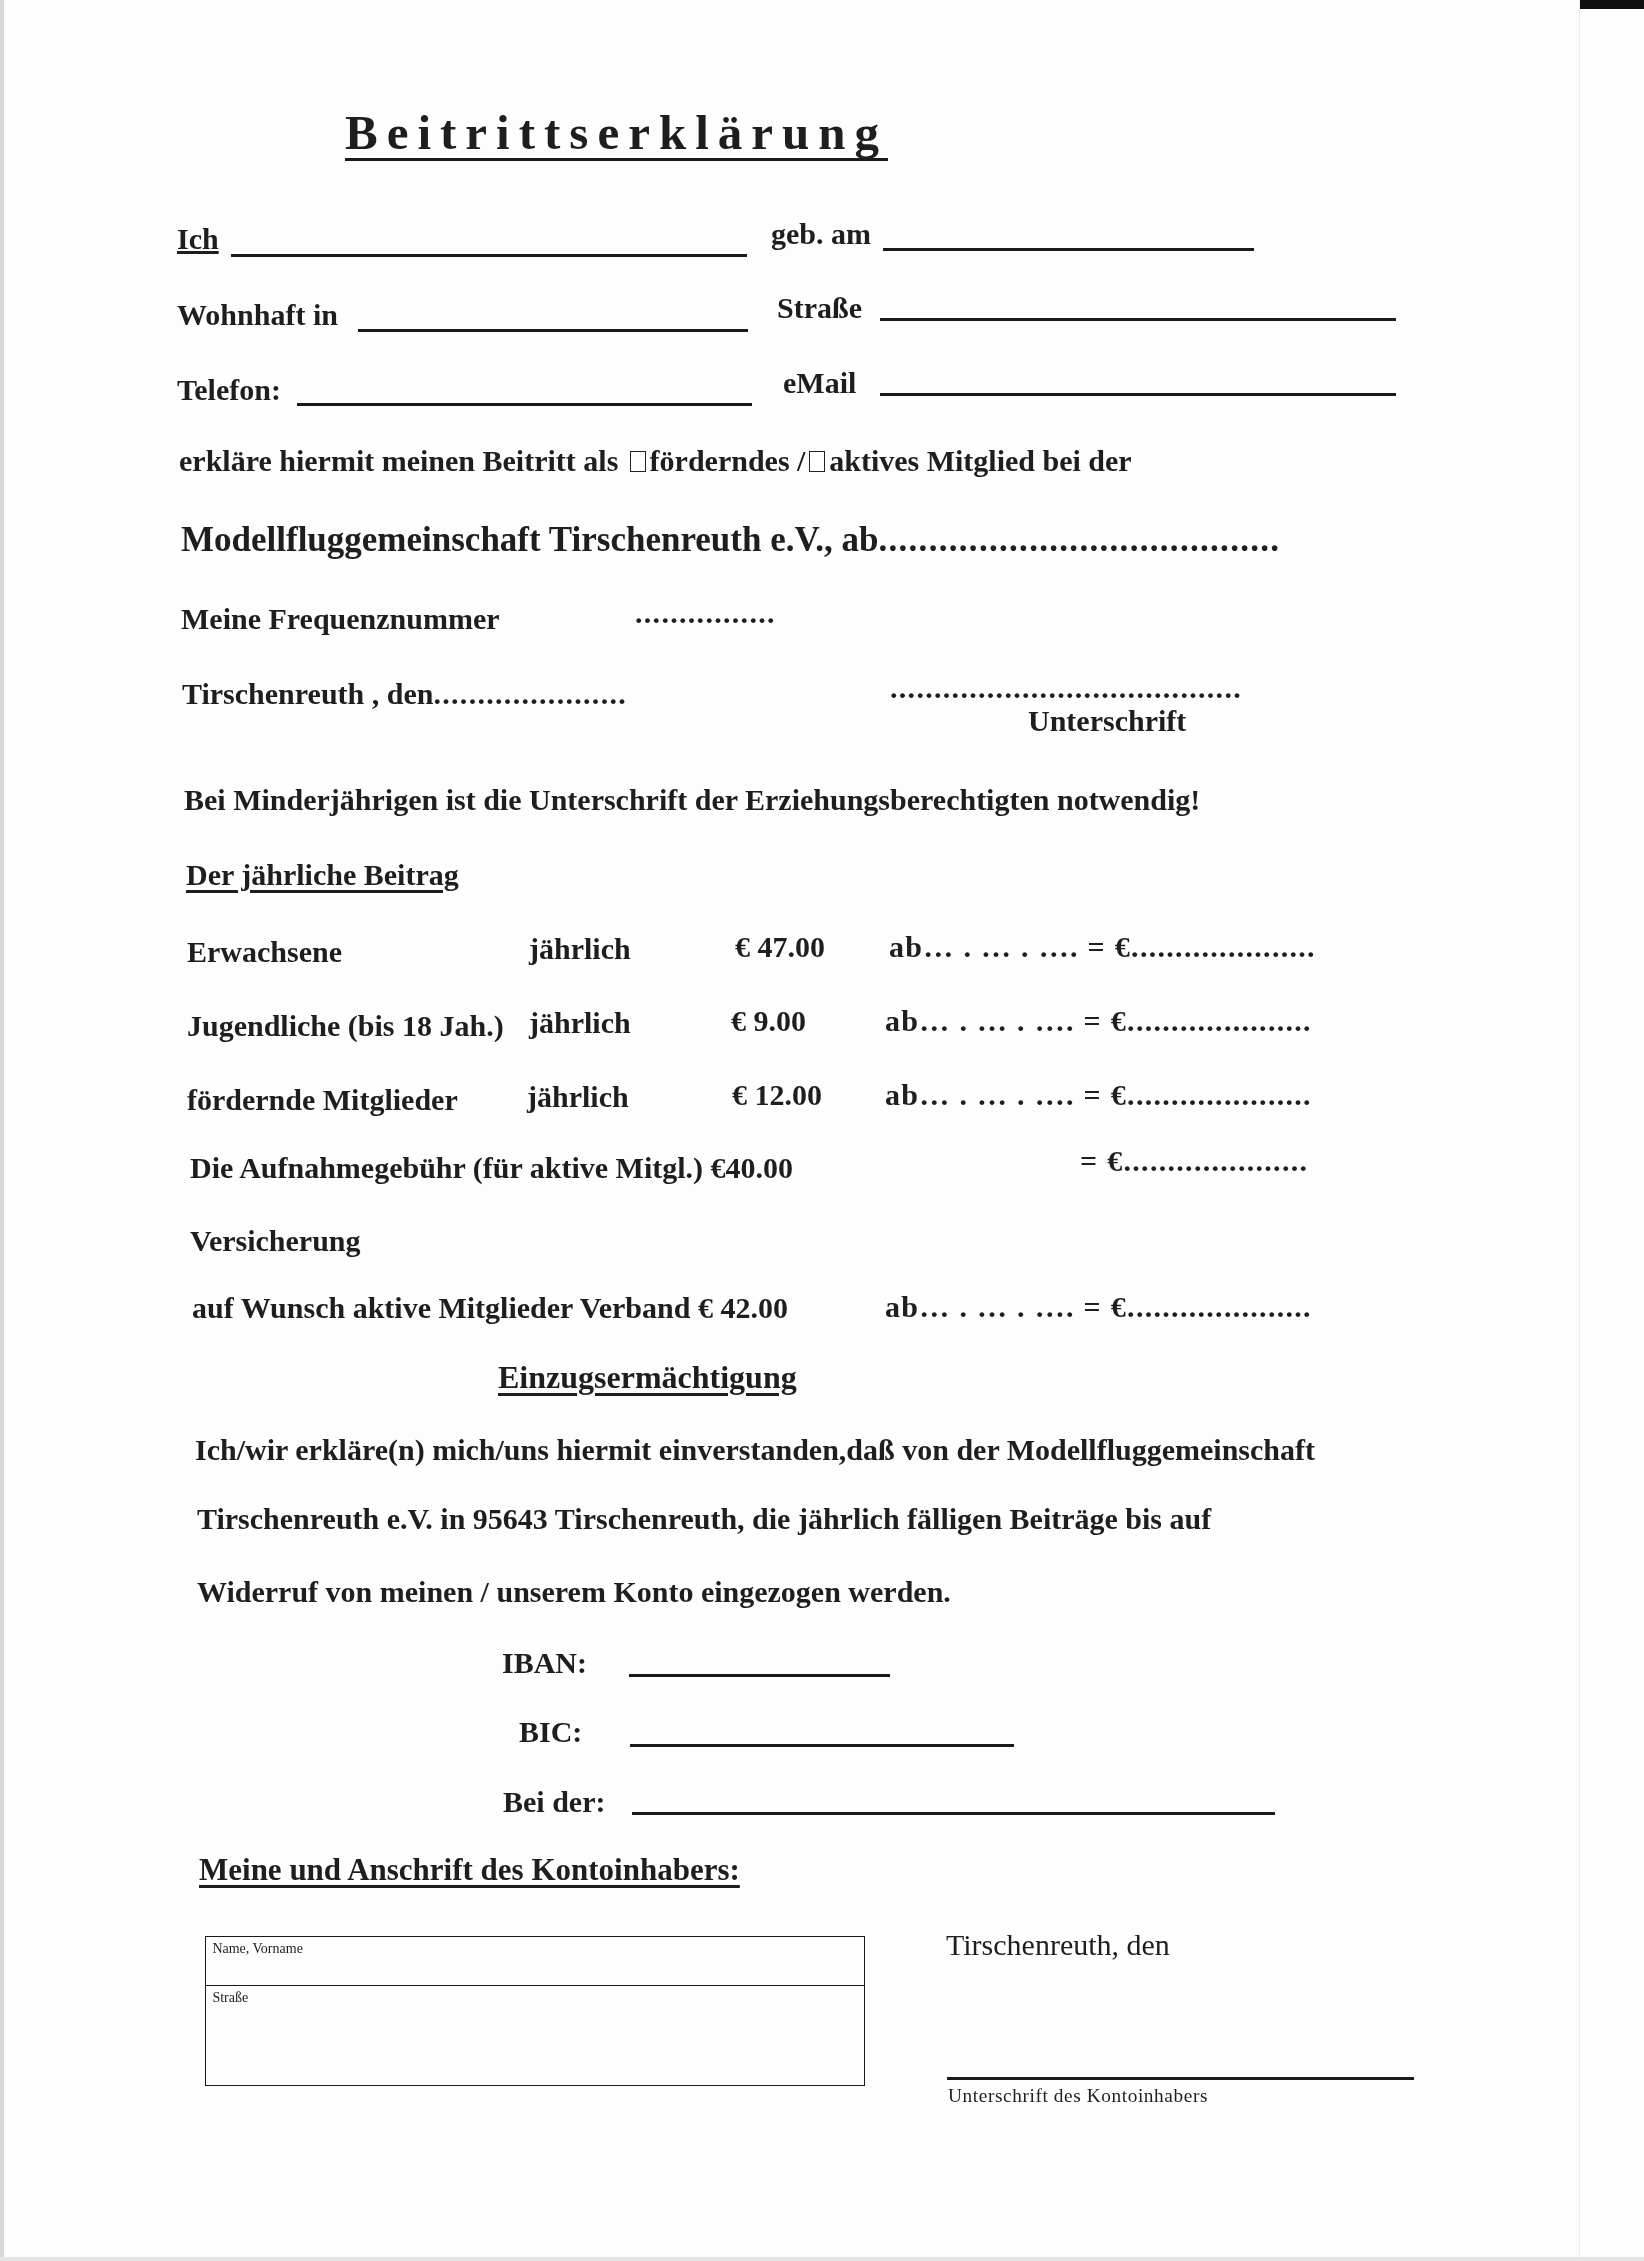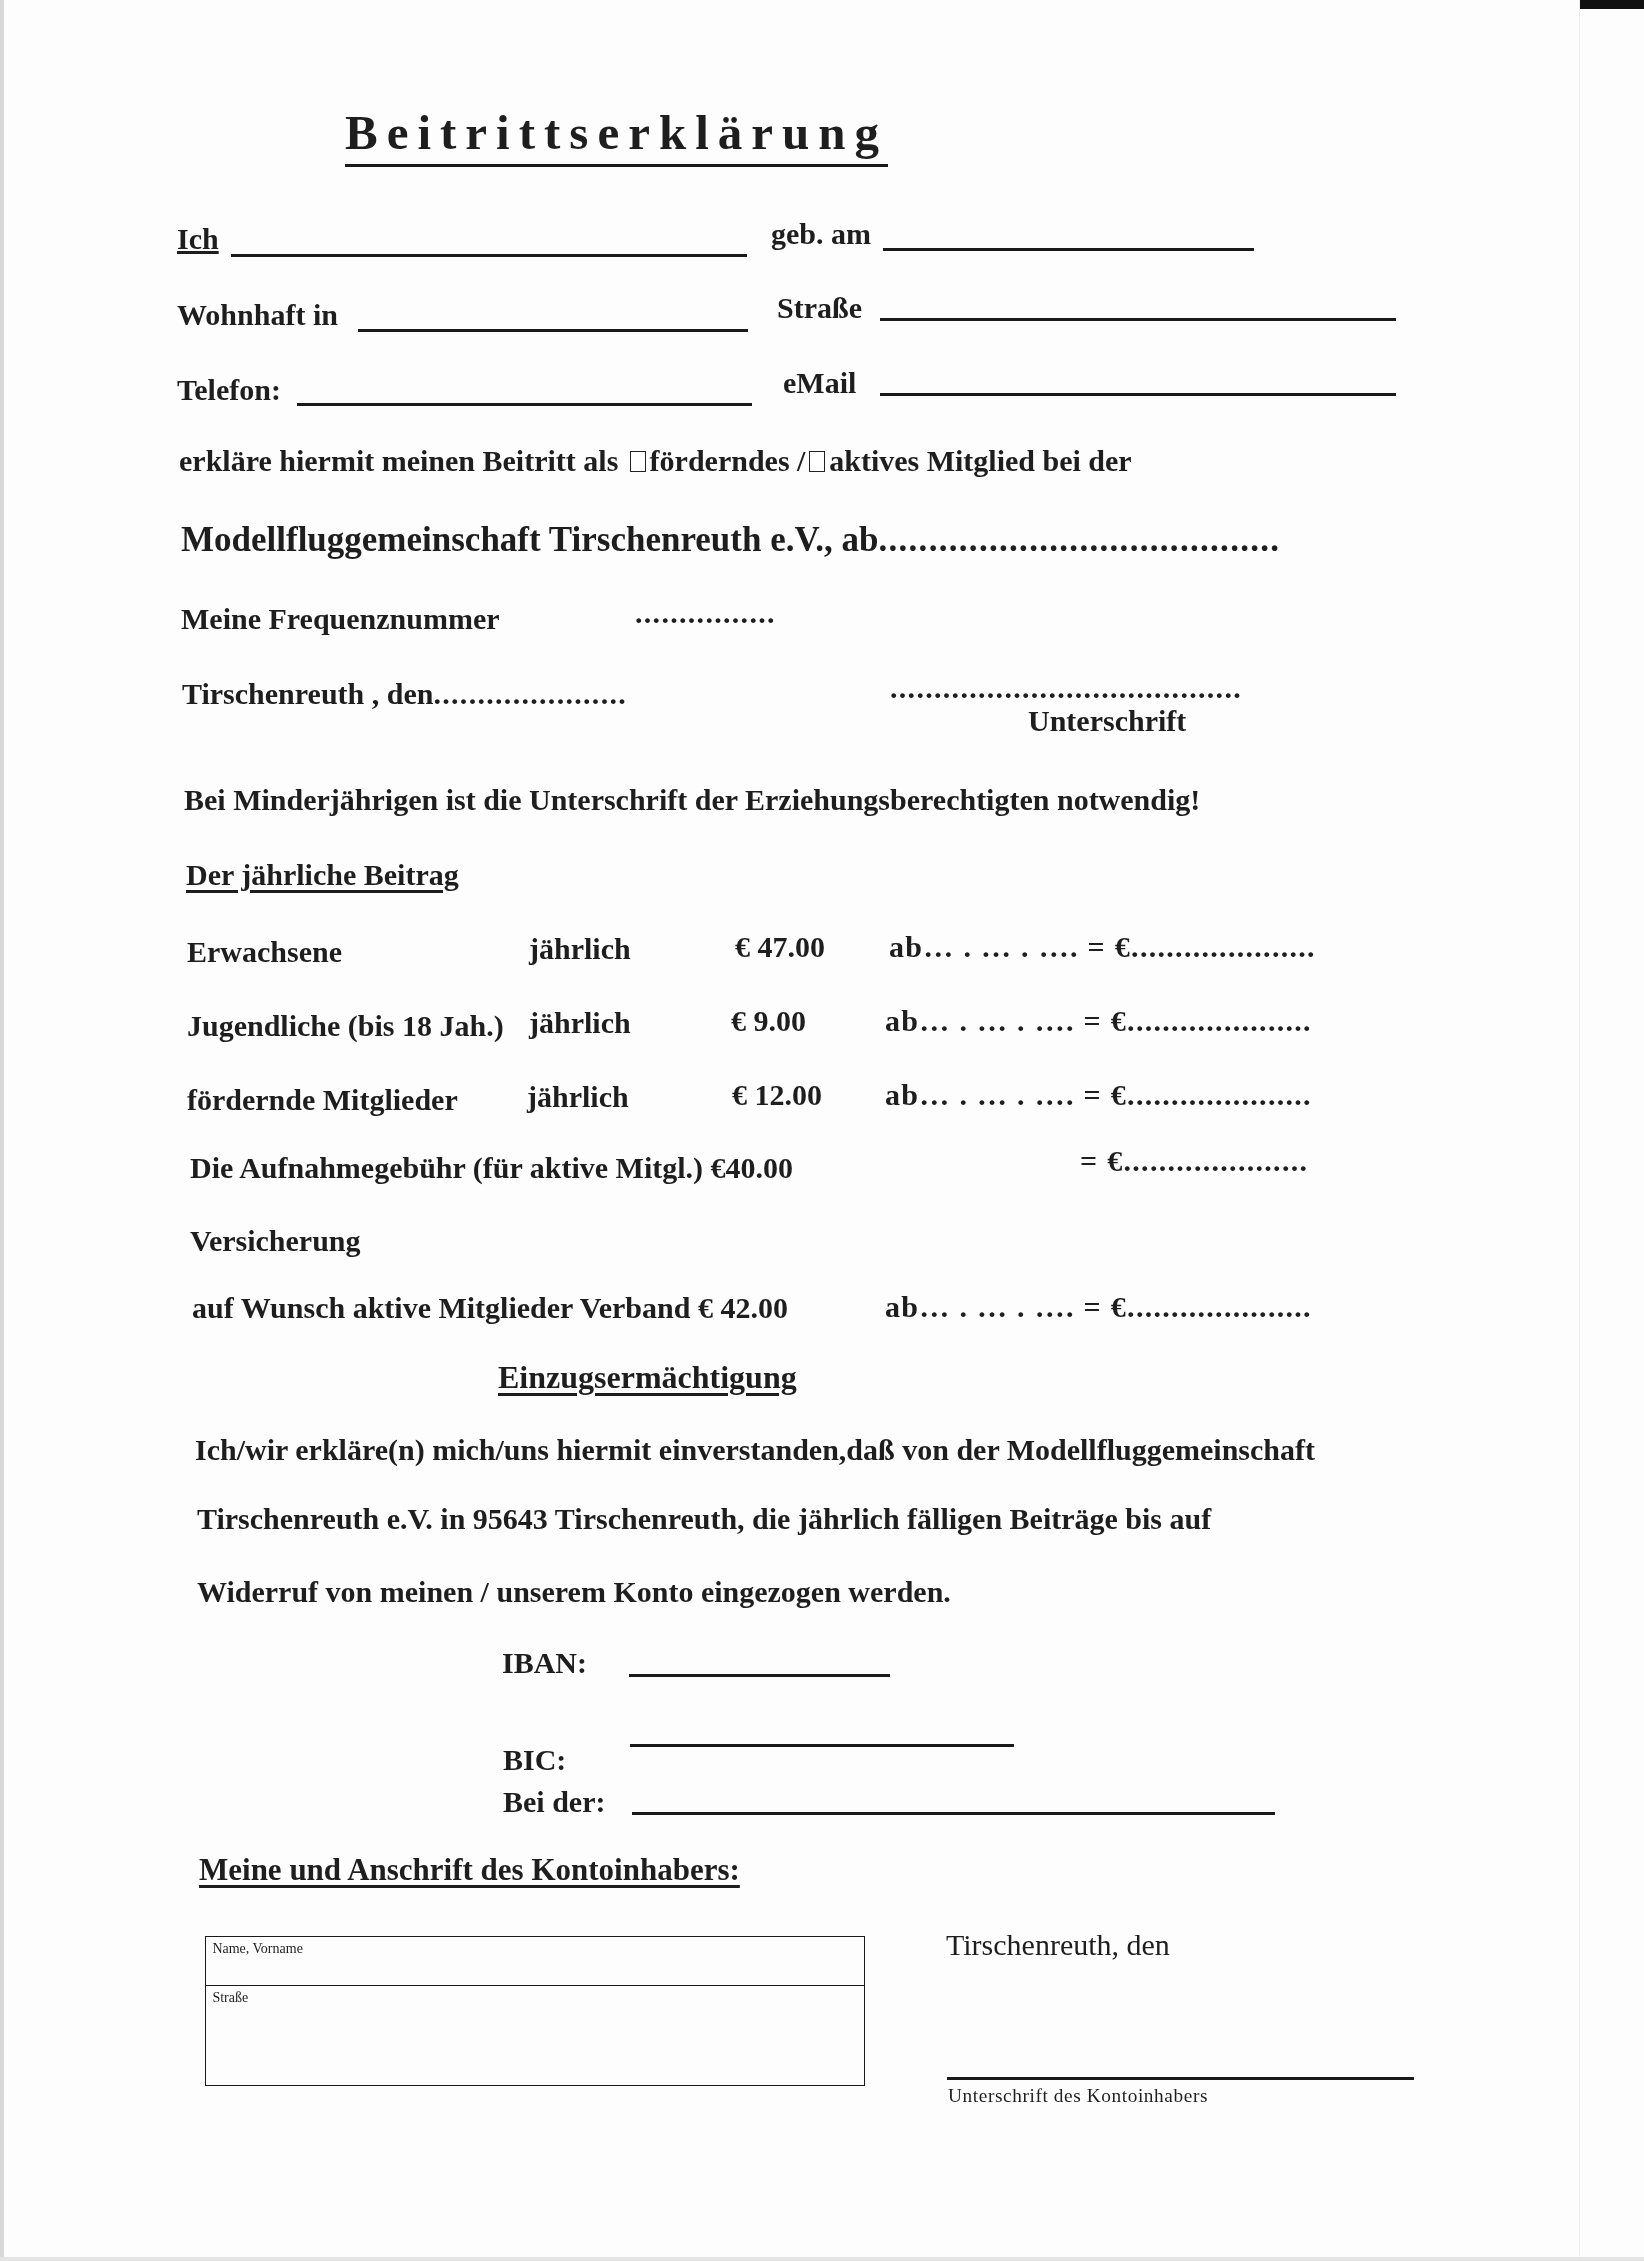--- a/index.html
+++ b/index.html
@@ -13,21 +13,21 @@
   .edge-top-right { position: absolute; right: 0; top: 0; width: 64px; height: 9px; background: #111; }
   .edge-right { position: absolute; right: 64px; top: 0; width: 0.6px; height: 2261px; background: #ececec; }
   .edge-bottom { position: absolute; left: 0; bottom: 0; width: 1644px; height: 3.9px; background: #e4e4e4; }
 
   .abs { position: absolute; white-space: nowrap; }
   .b { font-weight: bold; }
   .line { position: absolute; height: 2.6px; background: #1a1a1a; }
   .t42 { font-size: 30px; }
   .title {
     left: 345px; top: 108px; font-size: 49px; font-weight: bold; letter-spacing: 9px;
-    border-bottom: 3.9px solid #1a1a1a; padding-bottom: 6px; line-height: 50px;
+    border-bottom: 3.9px solid #1a1a1a; padding-bottom: 0; line-height: 50px;
   }
   .u { text-decoration: underline; text-decoration-thickness: 3.2px; text-underline-offset: 5.2px; }
   .dots { letter-spacing: 1.3px; }
   .checkbox {
     display: inline-block; width: 14px; height: 19.3px; border: 1.3px solid #222;
     vertical-align: -1.3px; margin: 0 3.9px; background: #fff;
   }
   .holder-box {
     position: absolute; left: 205px; top: 1936px; width: 660px; height: 150px;
     border: 1.9px solid #1a1a1a; box-sizing: border-box;
@@ -116,21 +116,21 @@
 <div class="abs b t42" style="left:192px; top:1291px;">auf Wunsch aktive Mitglieder Verband € 42.00</div>
 <div class="abs b t42 dots" style="left:885px; top:1290px;">ab… . … . …. = €.....................</div>
 
 <div class="abs b u" style="left:498px; top:1359px; font-size:32px;">Einzugsermächtigung</div>
 <div class="abs b t42" style="left:195px; top:1433px;">Ich/wir erkläre(n) mich/uns hiermit einverstanden,daß von der Modellfluggemeinschaft</div>
 <div class="abs b t42" style="left:197px; top:1502px;">Tirschenreuth e.V. in 95643 Tirschenreuth, die jährlich fälligen Beiträge bis auf</div>
 <div class="abs b t42" style="left:197px; top:1575px;">Widerruf von meinen / unserem Konto eingezogen werden.</div>
 
 <div class="abs b t42" style="left:502px; top:1646px;">IBAN:</div>
 <div class="line" style="left:519px; top:1674px; width:261px; left:629px;"></div>
-<div class="abs b t42" style="left:503px; top:1715px;margin-top:28px;">BIC:</div>
+<div class="abs b t42" style="left:519px; top:1715px;">BIC:</div>
 <div class="line" style="left:630px; top:1744px; width:384px;"></div>
 <div class="abs b t42" style="left:503px; top:1785px;">Bei der:</div>
 <div class="line" style="left:632px; top:1812px; width:643px;"></div>
 
 <div class="abs b u" style="left:199px; top:1852px; font-size:31px;">Meine und Anschrift des Kontoinhabers:</div>
 
 <div class="holder-box">
   <div class="holder-row">
     <div>Name, Vorname</div>
     <input type="text" value="" style="">

